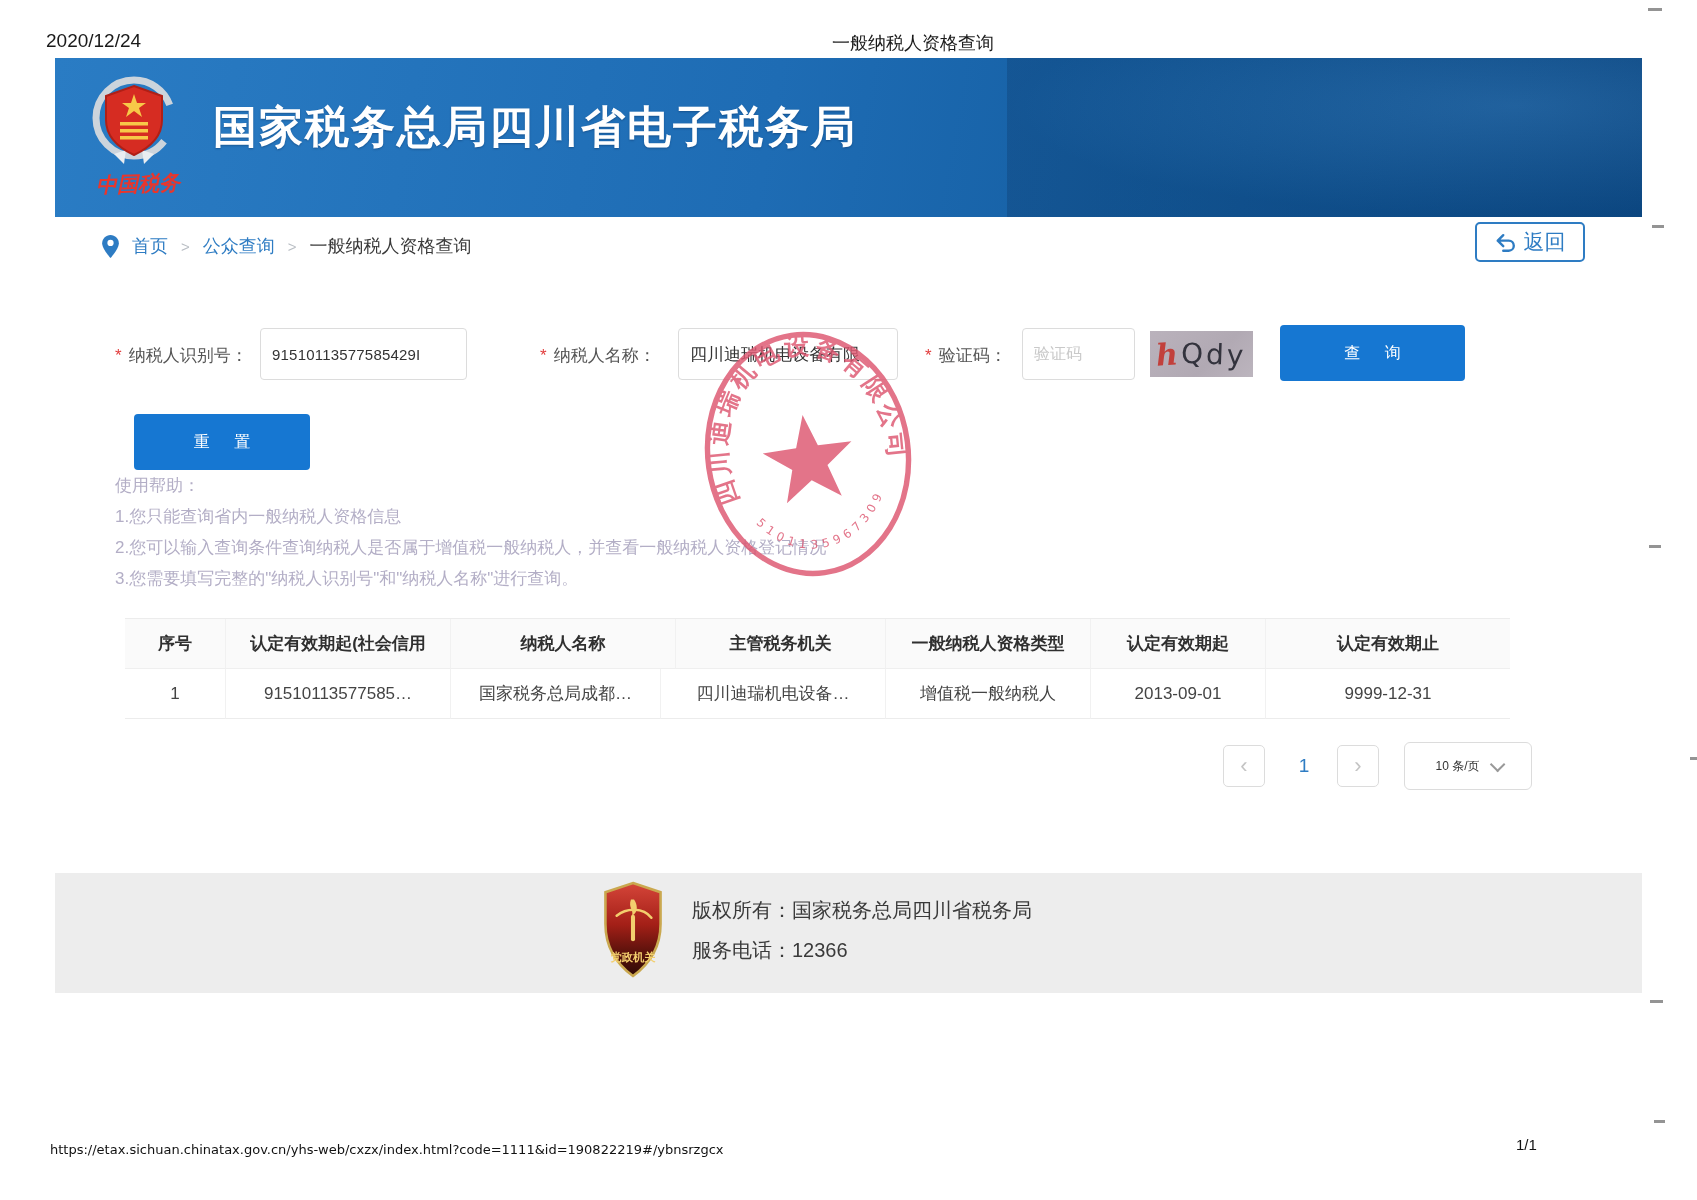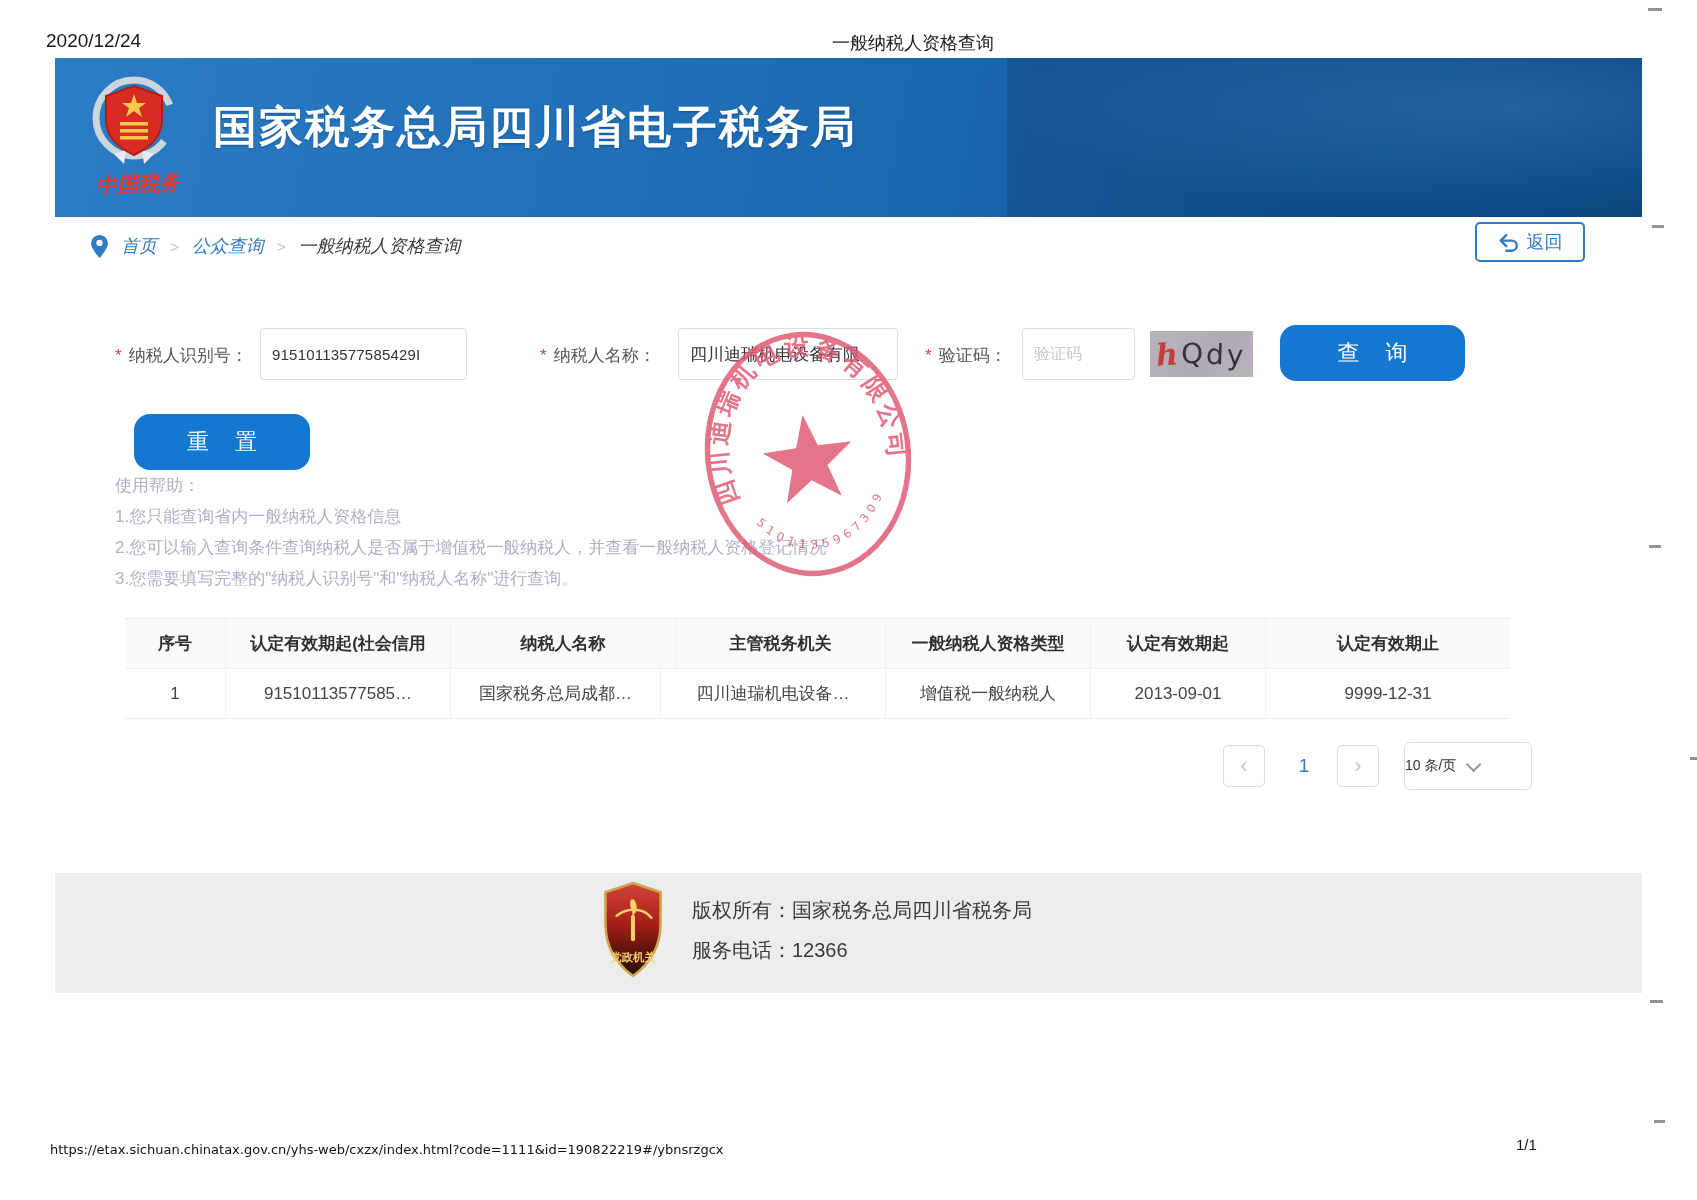--- a/index.html
+++ b/index.html
@@ -17,48 +17,48 @@
           background:radial-gradient(ellipse at 80% 30%, rgba(255,255,255,.07), rgba(0,20,50,.18) 70%);}
   .emblem{position:absolute;left:28px;top:14px;width:102px;height:100px;}
   .emblem-caption{position:absolute;left:18px;top:112px;width:130px;text-align:center;
           color:#e8362c;font-size:21px;font-weight:bold;font-style:italic;
           font-family:"DejaVu Serif",serif;transform:rotate(-2deg);}
   .banner-title{position:absolute;left:158px;top:40px;font-size:44px;font-weight:bold;color:#ffffff;
           letter-spacing:2px;text-shadow:0 1px 2px rgba(0,30,70,.35);}
 
   
   .crumbbar{position:absolute;left:55px;top:228px;width:1587px;height:42px;}
-  .crumbs{position:absolute;left:36px;top:6px;display:flex;align-items:center;gap:13px;font-size:18px;font-style:italic;}
+  .crumbs{position:absolute;left:47px;top:6px;display:flex;align-items:center;gap:13px;font-size:18px;}
   .crumb-link{color:#2e7cc3;cursor:pointer;}
   .crumb-sep{color:#b9bec4;font-size:15px;}
   .crumb-current{color:#3a3a3a;}
   .back-btn{position:absolute;left:1420px;top:-6px;width:110px;height:40px;border:2px solid #2e7cc3;
           border-radius:5px;background:#fff;display:flex;align-items:center;justify-content:center;
-          gap:7px;color:#2e7cc3;font-size:18px;cursor:pointer;box-sizing:border-box;}
+          gap:7px;color:#2e7cc3;font-size:21px;cursor:pointer;box-sizing:border-box;}
 
   
   .form-row{position:absolute;left:0;top:0;}
   .flabel{position:absolute;top:344px;font-size:17px;color:#555;white-space:nowrap;}
   .req{color:#e23c3c;margin-right:7px;font-size:17px;}
   .tbox{position:absolute;top:328px;height:52px;border:1px solid #dcdcdc;border-radius:4px;
         box-sizing:border-box;padding:0 11px;font-size:16px;color:#333;outline:none;
         font-family:"Liberation Sans","DejaVu Sans",sans-serif;}
   .tbox::placeholder{color:#c9c9c9;}
   #input-id{left:260px;width:207px;font-size:15px;letter-spacing:.2px;}
   #input-name{left:678px;width:220px;font-size:17px;}
   #input-captcha{left:1022px;width:113px;}
   .captcha-img{position:absolute;left:1150px;top:331px;width:103px;height:46px;background:
         linear-gradient(135deg,#bab2bc 0%,#b1a9b3 60%,#bcb5be 100%);
         display:flex;align-items:center;justify-content:center;gap:3px;cursor:pointer;}
   .captcha-img .c-red{color:#c2403c;font-size:30px;font-style:italic;font-weight:bold;
         font-family:"DejaVu Serif",serif;transform:rotate(-4deg);}
   .captcha-img .c-dark{color:#33333d;font-size:28px;letter-spacing:3px;transform:rotate(2deg);
         font-family:"DejaVu Sans",sans-serif;}
-  .btn-blue{position:absolute;background:#1677d2;color:#fff;border:none;border-radius:16px;
-        font-size:22px;letter-spacing:10px;text-indent:10px;cursor:pointer;
+  .btn-blue{position:absolute;background:#1677d2;color:#fff;border:none;border-radius:4px;
+        font-size:16px;letter-spacing:10px;text-indent:10px;cursor:pointer;
         display:flex;align-items:center;justify-content:center;
         font-family:"Liberation Sans","DejaVu Sans",sans-serif;}
   #btn-query{left:1280px;top:325px;width:185px;height:56px;}
   #btn-reset{left:134px;top:414px;width:176px;height:56px;}
 
   
   .help{position:absolute;left:115px;top:470px;font-size:17px;color:#b3aec6;line-height:31px;}
 
   
   .seal{position:absolute;left:700px;top:325px;width:216px;height:258px;
@@ -79,22 +79,22 @@
   
   .pager{position:absolute;left:0;top:0;}
   .pg-btn{position:absolute;top:745px;width:42px;height:42px;border:1px solid #dcdcdc;border-radius:5px;
         background:#fff;color:#c4c4c4;font-size:22px;display:flex;align-items:center;
         justify-content:center;cursor:pointer;box-sizing:border-box;}
   #pg-prev{left:1223px;}
   #pg-next{left:1337px;}
   .pg-num{position:absolute;left:1283px;top:745px;width:42px;height:42px;display:flex;
         align-items:center;justify-content:center;color:#2e7cc3;font-size:19px;cursor:pointer;}
   .pg-size{position:absolute;left:1404px;top:742px;width:128px;height:48px;border:1px solid #dcdcdc;
-        border-radius:6px;background:#fff;display:flex;align-items:center;justify-content:flex-start;
-        gap:10px;font-size:14px;color:#333;cursor:pointer;box-sizing:border-box;}
+        border-radius:6px;background:#fff;display:flex;align-items:center;justify-content:center;
+        gap:10px;font-size:12px;color:#333;cursor:pointer;box-sizing:border-box;}
   .chev{width:9px;height:9px;border-right:2px solid #999;border-bottom:2px solid #999;
         transform:rotate(45deg) translateY(-3px);}
 
   
   .footer{position:absolute;left:55px;top:873px;width:1587px;height:120px;background:#ededed;}
   .f-shield{position:absolute;left:545px;top:8px;width:66px;height:98px;}
   .f-text{position:absolute;left:637px;top:17px;font-size:20px;color:#3a3a3a;line-height:40px;}
 
   
   .url-line{position:absolute;left:50px;top:1142px;font-size:13px;color:#111;

